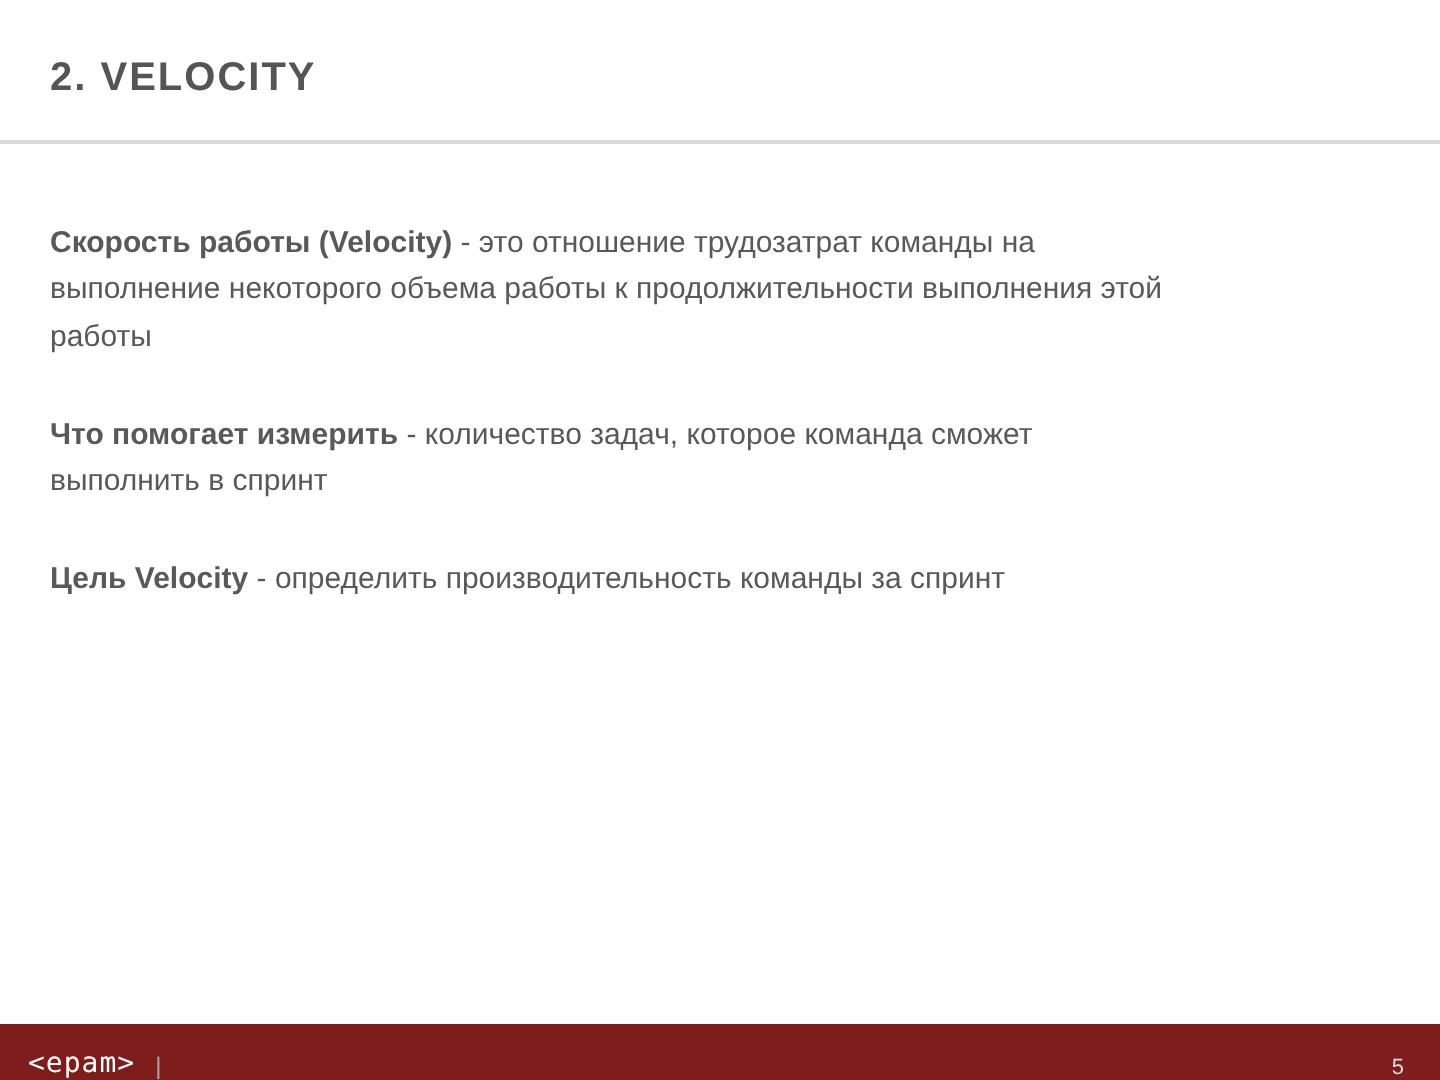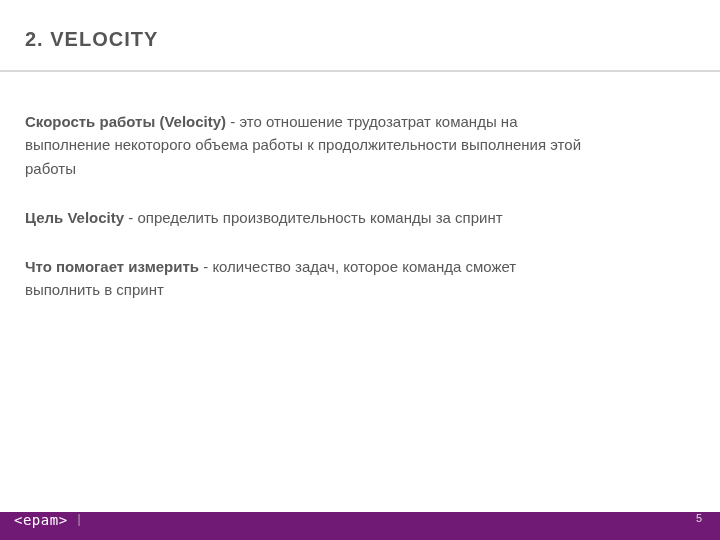--- a/index.html
+++ b/index.html
@@ -3,40 +3,40 @@
 <meta charset="utf-8">
 <style>
   * { box-sizing: border-box; margin: 0; padding: 0; }
   html, body { width: 720px; height: 540px; font-family: Arial, Helvetica, sans-serif; background: #fff; overflow: hidden; }
   .slide { position: relative; width: 676px; height: 540px; }
   .title { position: absolute; top: 28px; left: 25px; font-size: 20px; font-weight: bold; color: #555; letter-spacing: 1px; }
   .hr { position: absolute; top: 70px; left: 0; width: 720px; height: 2px; background: #d9d9d9; }
   .content { position: absolute; top: 110px; left: 25px; width: 560px; color: #595959; font-size: 15px; line-height: 1.55; }
   .content .para { margin-bottom: 26px; }
   .content .para .bold { font-weight: bold; }
-  .footer { position: absolute; bottom: 0; left: 0; width: 720px; height: 28px; background: #701a75; color: #fff; display: flex; align-items: flex-start; }
+  .footer { position: absolute; bottom: 0; left: 0; width: 720px; height: 28px; background: #7f1d1d; color: #fff; display: flex; align-items: flex-end; }
   .footer .logo { margin-left: 14px; font-family: monospace; font-size: 14px; letter-spacing: 0.5px; }
   .footer .pipe { margin: 0 10px; color: #aaa; font-size: 12px; }
   .footer .pagenum { margin-left: auto; margin-right: 18px; font-size: 11px; color: #ddd; }
 </style>
 </head>
 <body>
 
 <div class="slide">
   <div class="title">2. VELOCITY</div>
   <div class="hr"></div>
   <div class="content">
     <div class="para">
       <span class="bold">Скорость работы (Velocity)</span><span> - это отношение трудозатрат команды на выполнение некоторого объема работы к продолжительности выполнения этой работы</span>
     </div>
     <div class="para">
-      <span class="bold">Цель Velocity</span><span> - определить производительность команды за спринт</span>
+      <span class="bold">Что помогает измерить</span><span> - количество задач, которое команда сможет выполнить в спринт</span>
     </div>
     <div class="para">
-      <span class="bold">Что помогает измерить</span><span> - количество задач, которое команда сможет выполнить в спринт</span>
+      <span class="bold">Цель Velocity</span><span> - определить производительность команды за спринт</span>
     </div>
   </div>
   <div class="footer">
     <span class="logo">&lt;epam&gt;</span>
     <span class="pipe">|</span>
     <span class="pagenum">5</span>
   </div>
 </div>
 
 </body></html>

